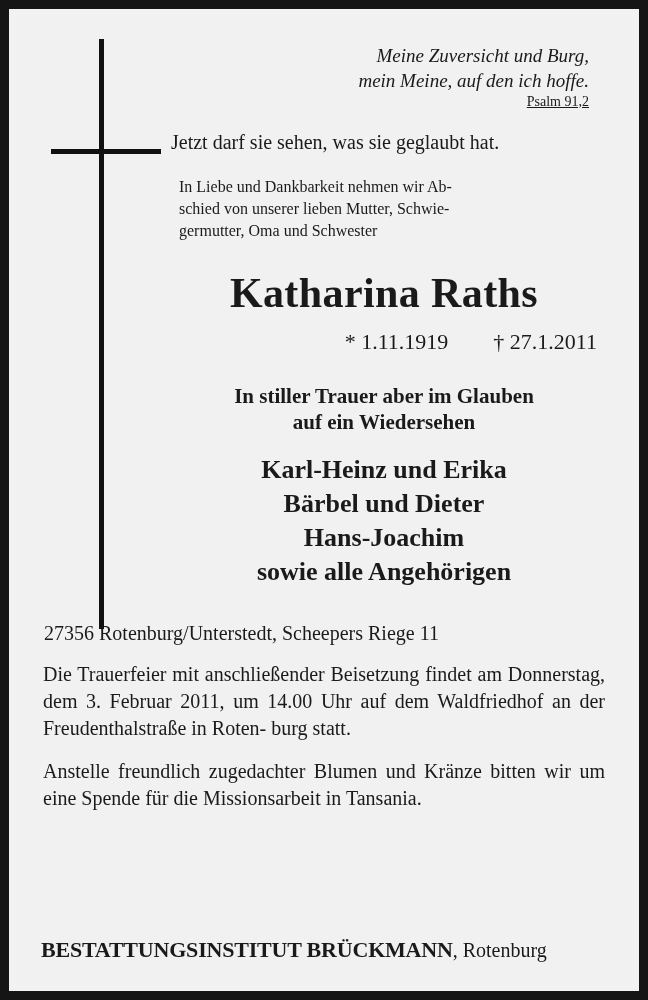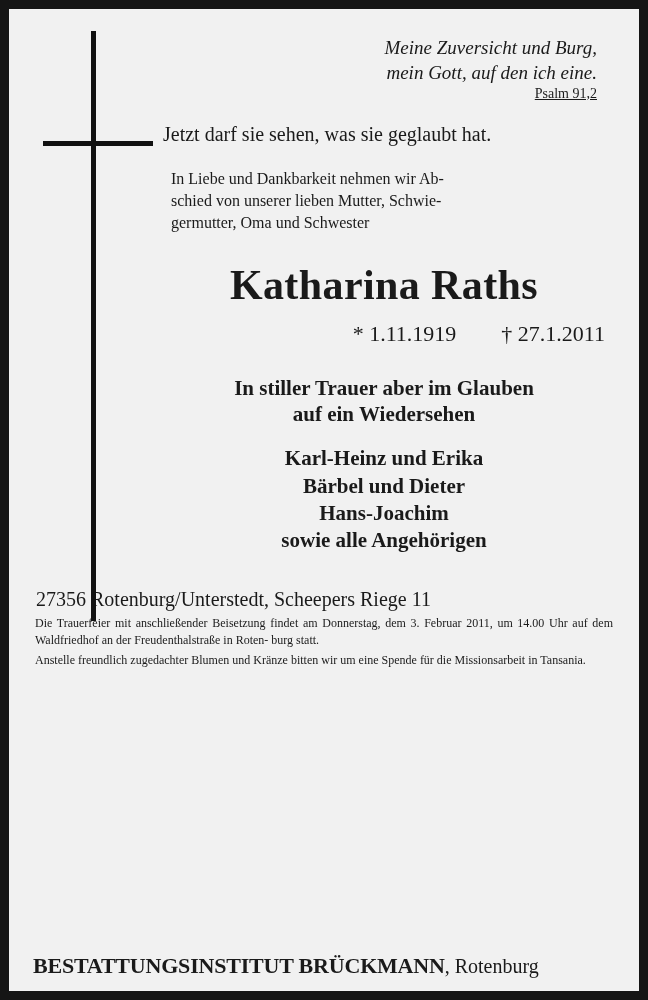--- a/index.html
+++ b/index.html
@@ -14,21 +14,21 @@
     color: #1a1a1a;
     overflow: hidden;
   }
   .obituary {
     position: relative;
     box-sizing: border-box;
     width: 648px;
     height: 1000px;
     background: #f2f2f2;
     border: 9px solid #151515;
-    padding: 0;
+    padding: 8px;
   }
   .inner {
     position: relative;
     box-sizing: border-box;
     width: 100%;
     height: 100%;
     background: #f1f1f1;
     padding: 18px 24px 10px 24px;
   }
 
@@ -117,45 +117,45 @@
 
   .mourning {
     text-align: center;
     font-size: 21px;
     line-height: 1.25;
     margin-top: 28px;
     font-weight: bold;
   }
   .family {
     text-align: center;
-    font-size: 21px;
+    font-size: 26px;
     font-weight: bold;
     line-height: 1.3;
     margin-top: 18px;
   }
 
   .address {
     font-size: 20px;
     margin-top: 34px;
     margin-left: 3px;
   }
 
   .para {
-    font-size: 12px;
+    font-size: 20px;
     line-height: 1.35;
     text-align: justify;
-    margin-top: 4px;
+    margin-top: 16px;
     margin-left: 2px;
     margin-right: 2px;
   }
 
   .footer {
     position: absolute;
     left: 24px;
-    bottom: 12px;
+    bottom: 20px;
     font-size: 20px;
   }
   .footer .firm {
     font-weight: bold;
     font-size: 22px;
     letter-spacing: -0.2px;
   }
   .footer .town { font-size: 20px; }
 </style>
 </head>
@@ -164,21 +164,21 @@
 <div class="obituary">
   <div class="inner">
 
     <div class="cross">
       <div class="vert"></div>
       <div class="horiz"></div>
     </div>
 
     <div class="psalm">
       <div>Meine Zuversicht und Burg,</div>
-      <div>mein Gott, auf den ich eine.</div>
+      <div>mein Meine, auf den ich hoffe.</div>
       <div class="ref">Psalm 91,2</div>
     </div>
 
     <div class="textcol">
 
       <div class="lead">Jetzt darf sie sehen, was sie geglaubt hat.</div>
 
       <div class="intro">
         <div>In Liebe und Dankbarkeit nehmen wir Ab-</div>
         <div>schied von unserer lieben Mutter, Schwie-</div>

